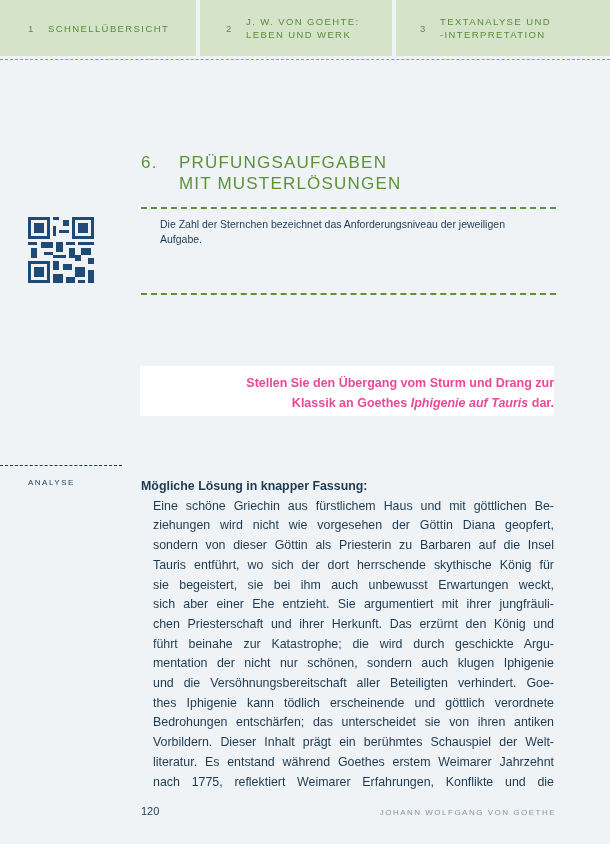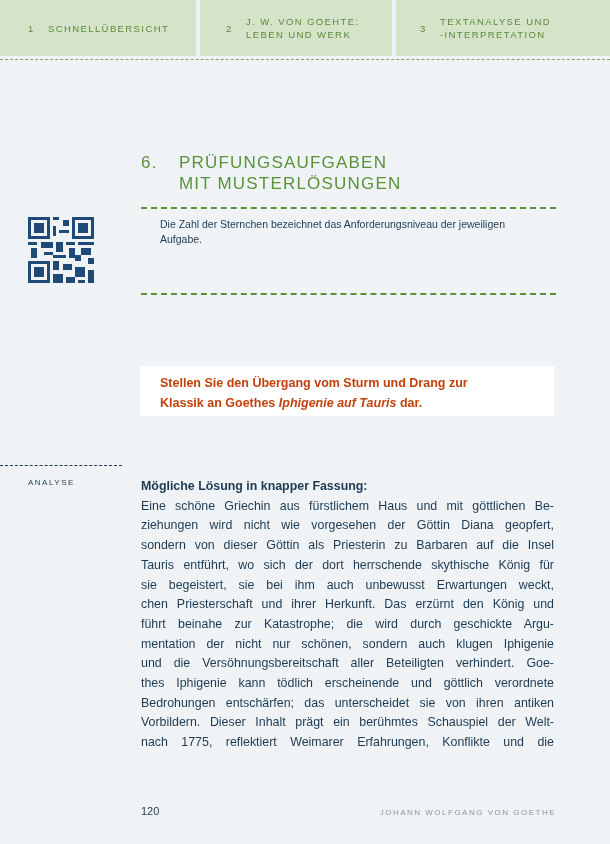--- a/index.html
+++ b/index.html
@@ -37,27 +37,27 @@
   }
   .info { position: absolute; left: 160px; top: 217px; font-size: 10.5px; line-height: 15px; color: #1d3a52; }
   .info p { margin: 0 0 9px 0; width: 380px; }
   .qr { position: absolute; left: 28px; top: 217px; width: 66px; height: 66px; }
   .task-title {
     position: absolute; left: 141px; top: 334px; font-size: 13.5px; font-weight: bold; color: #5b9238; margin-top: 40px;
   }
   .task-box {
     position: absolute; left: 140px; top: 366px; width: 414px; height: 50px; background: #ffffff;
     box-sizing: border-box; padding: 7px 0 0 20px;
-    font-size: 12.5px; font-weight: bold; line-height: 20px; color: #c2410c;
+    font-size: 12.5px; font-weight: bold; line-height: 20px; color: #ec4899; text-align: right;
   }
   .side-dash { position: absolute; left: 0; top: 465px; width: 122px; height: 0; border-top: 1.5px dashed #1d3a52; }
   .side-label { position: absolute; left: 28px; top: 478px; font-size: 8px; letter-spacing: 1.5px; color: #1d3a52; }
   .solution { position: absolute; left: 141px; top: 453px; width: 413px; font-size: 12.4px; line-height: 19.7px; color: #1d3a52; }
   .solution .sh { font-weight: bold; display: block; margin-top: 24px; }
-  .solution .line { display: block; text-align: justify; text-align-last: justify; white-space: nowrap; }
+  .solution .line { display: block; text-align: justify; text-align-last: justify; white-space: nowrap; margin-left: 12px; }
   .footer-page { position: absolute; left: 141px; top: 805px; font-size: 11px; color: #1d3a52; }
   .footer-author { position: absolute; right: 54px; top: 808px; font-size: 8px; letter-spacing: 1.5px; color: #8a96a2; margin-left: 20px; }
 </style>
 </head>
 <body>
 
 <div class="tabs">
   <div class="tab t1">
     <span class="num">1</span>
     <span class="lbl">SCHNELLÜBERSICHT</span>
@@ -141,24 +141,26 @@
 <div class="side-dash"></div>
 <div class="side-label">ANALYSE</div>
 
 <div class="solution">
   <span class="sh">Mögliche Lösung in knapper Fassung:</span>
   <span class="line">Eine schöne Griechin aus fürstlichem Haus und mit göttlichen Be-</span>
   <span class="line">ziehungen wird nicht wie vorgesehen der Göttin Diana geopfert,</span>
   <span class="line">sondern von dieser Göttin als Priesterin zu Barbaren auf die Insel</span>
   <span class="line">Tauris entführt, wo sich der dort herrschende skythische König für</span>
   <span class="line">sie begeistert, sie bei ihm auch unbewusst Erwartungen weckt,</span>
+  <span class="line">sich aber einer Ehe entzieht. Sie argumentiert mit ihrer jungfräuli-</span>
   <span class="line">chen Priesterschaft und ihrer Herkunft. Das erzürnt den König und</span>
   <span class="line">führt beinahe zur Katastrophe; die wird durch geschickte Argu-</span>
   <span class="line">mentation der nicht nur schönen, sondern auch klugen Iphigenie</span>
   <span class="line">und die Versöhnungsbereitschaft aller Beteiligten verhindert. Goe-</span>
   <span class="line">thes Iphigenie kann tödlich erscheinende und göttlich verordnete</span>
   <span class="line">Bedrohungen entschärfen; das unterscheidet sie von ihren antiken</span>
   <span class="line">Vorbildern. Dieser Inhalt prägt ein berühmtes Schauspiel der Welt-</span>
+  <span class="line">literatur. Es entstand während Goethes erstem Weimarer Jahrzehnt</span>
   <span class="line">nach 1775, reflektiert Weimarer Erfahrungen, Konflikte und die</span>
 </div>
 
 <div class="footer-page">120</div>
 <div class="footer-author">JOHANN WOLFGANG VON GOETHE</div>
 
 </body></html>

